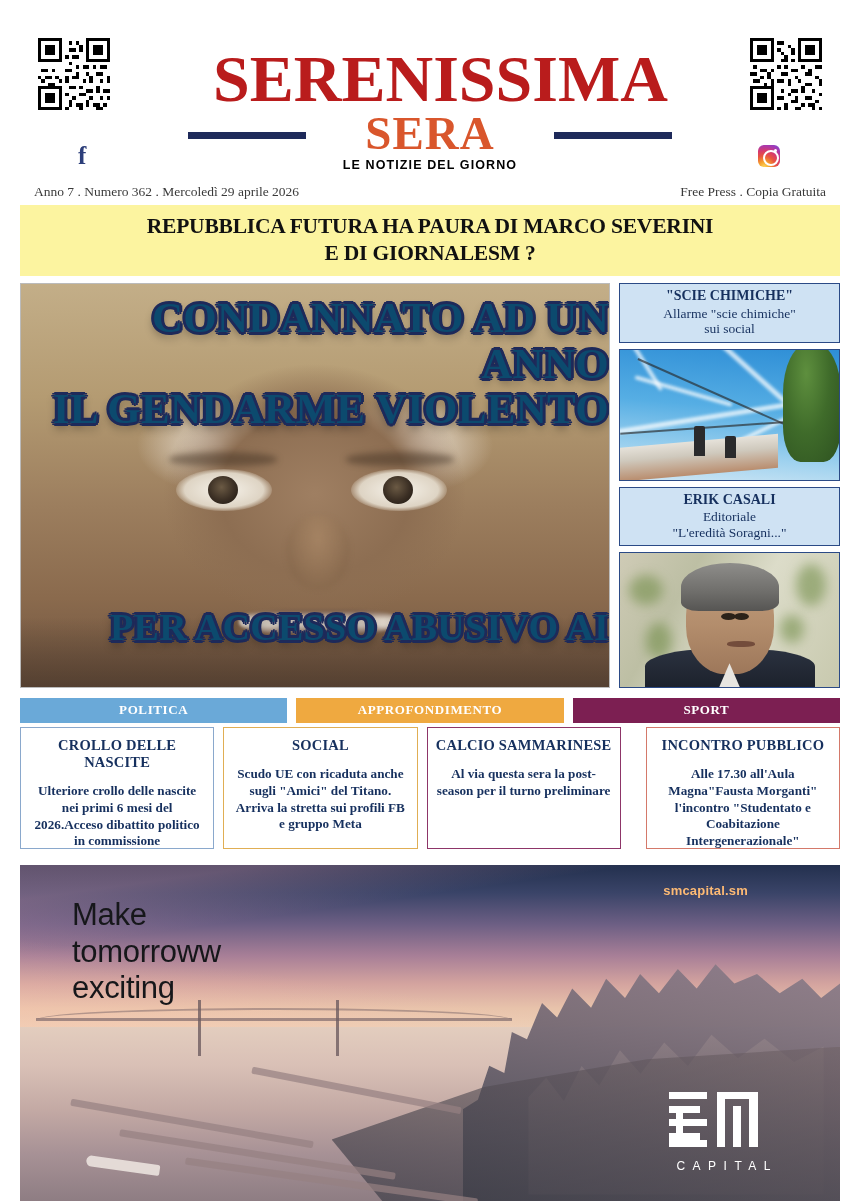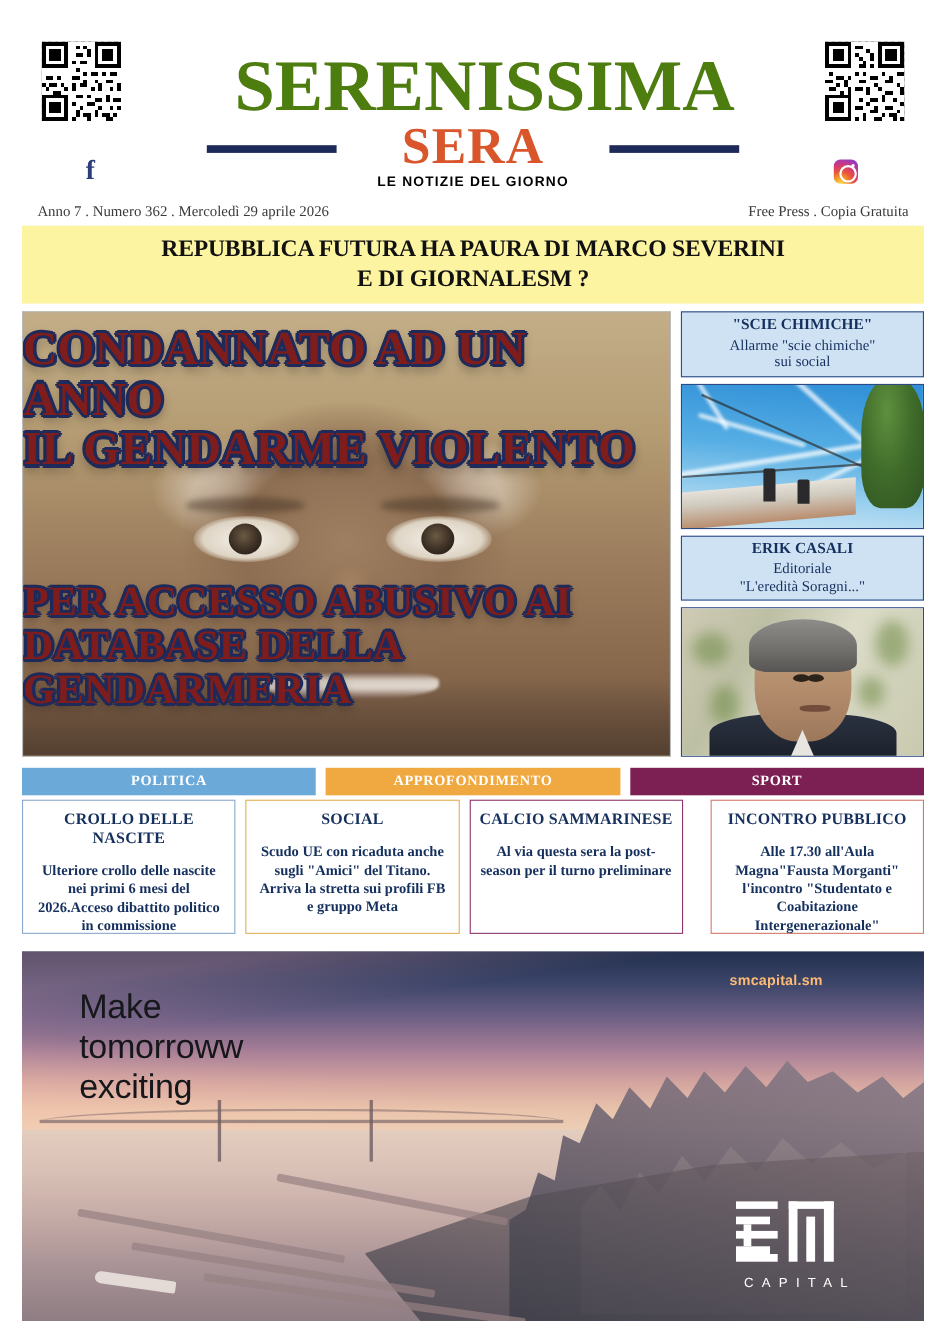--- a/index.html
+++ b/index.html
@@ -51,21 +51,21 @@
     top: 48px;
     text-align: center;
     pointer-events: none;
   }
 
   .masthead-title {
     font-family: "Liberation Serif", serif;
     font-size: 66px;
     font-weight: bold;
     letter-spacing: 0px;
-    color: #4d7c0f;
+    color: #b91c1c;
     line-height: 0.95;
     font-variant: small-caps;
     text-transform: uppercase;
     padding-left: 21px;
   }
   .masthead-title .big { font-size: 66px; }
 
   .masthead-sub-row {
     position: relative;
     margin-top: -2px;
@@ -235,24 +235,24 @@
   .chin-shadow {
     position: absolute;
     left: 0; right: 0; bottom: 0;
     height: 70px;
     background: linear-gradient(180deg, rgba(80,60,44,0) 0%, rgba(64,48,36,0.55) 100%);
   }
 
   .lead-text {
     position: absolute;
     left: 0; right: 0;
-    text-align: left;
+    text-align: right;
     font-family: "Liberation Serif", serif;
     font-weight: bold;
-    color: #7f1d1d;
+    color: #0c4a6e;
     line-height: 1.06;
     letter-spacing: 0.3px;
     text-shadow:
       -2px -2px 0 #1e2a5a, 2px -2px 0 #1e2a5a,
       -2px  2px 0 #1e2a5a, 2px  2px 0 #1e2a5a,
       -3px  0   0 #1e2a5a, 3px  0   0 #1e2a5a,
        0   -3px 0 #1e2a5a, 0    3px 0 #1e2a5a,
        0 5px 10px rgba(0,0,0,0.45);
   }
   .lead-top { top: 11px; font-size: 43px; }
@@ -781,21 +781,20 @@
         <div class="nose"></div>
         <div class="mouth"></div>
         <div class="chin-shadow"></div>
       </div>
       <div class="lead-text lead-top">
         <div>CONDANNATO AD UN ANNO</div>
         <div>IL GENDARME VIOLENTO</div>
       </div>
       <div class="lead-text lead-bottom">
         <div>PER ACCESSO ABUSIVO AI</div>
-        <div>DATABASE DELLA GENDARMERIA</div>
       </div>
     </div>
 
     <div class="right-col">
 
       <div class="side-cap" style="background: rgb(207, 226, 243); border-color: rgb(43, 74, 134);">
         <span class="ttl">"SCIE CHIMICHE"</span>
         <span class="sub">Allarme "scie chimiche"</span>
         <span class="sub">sui social</span>
       </div>

